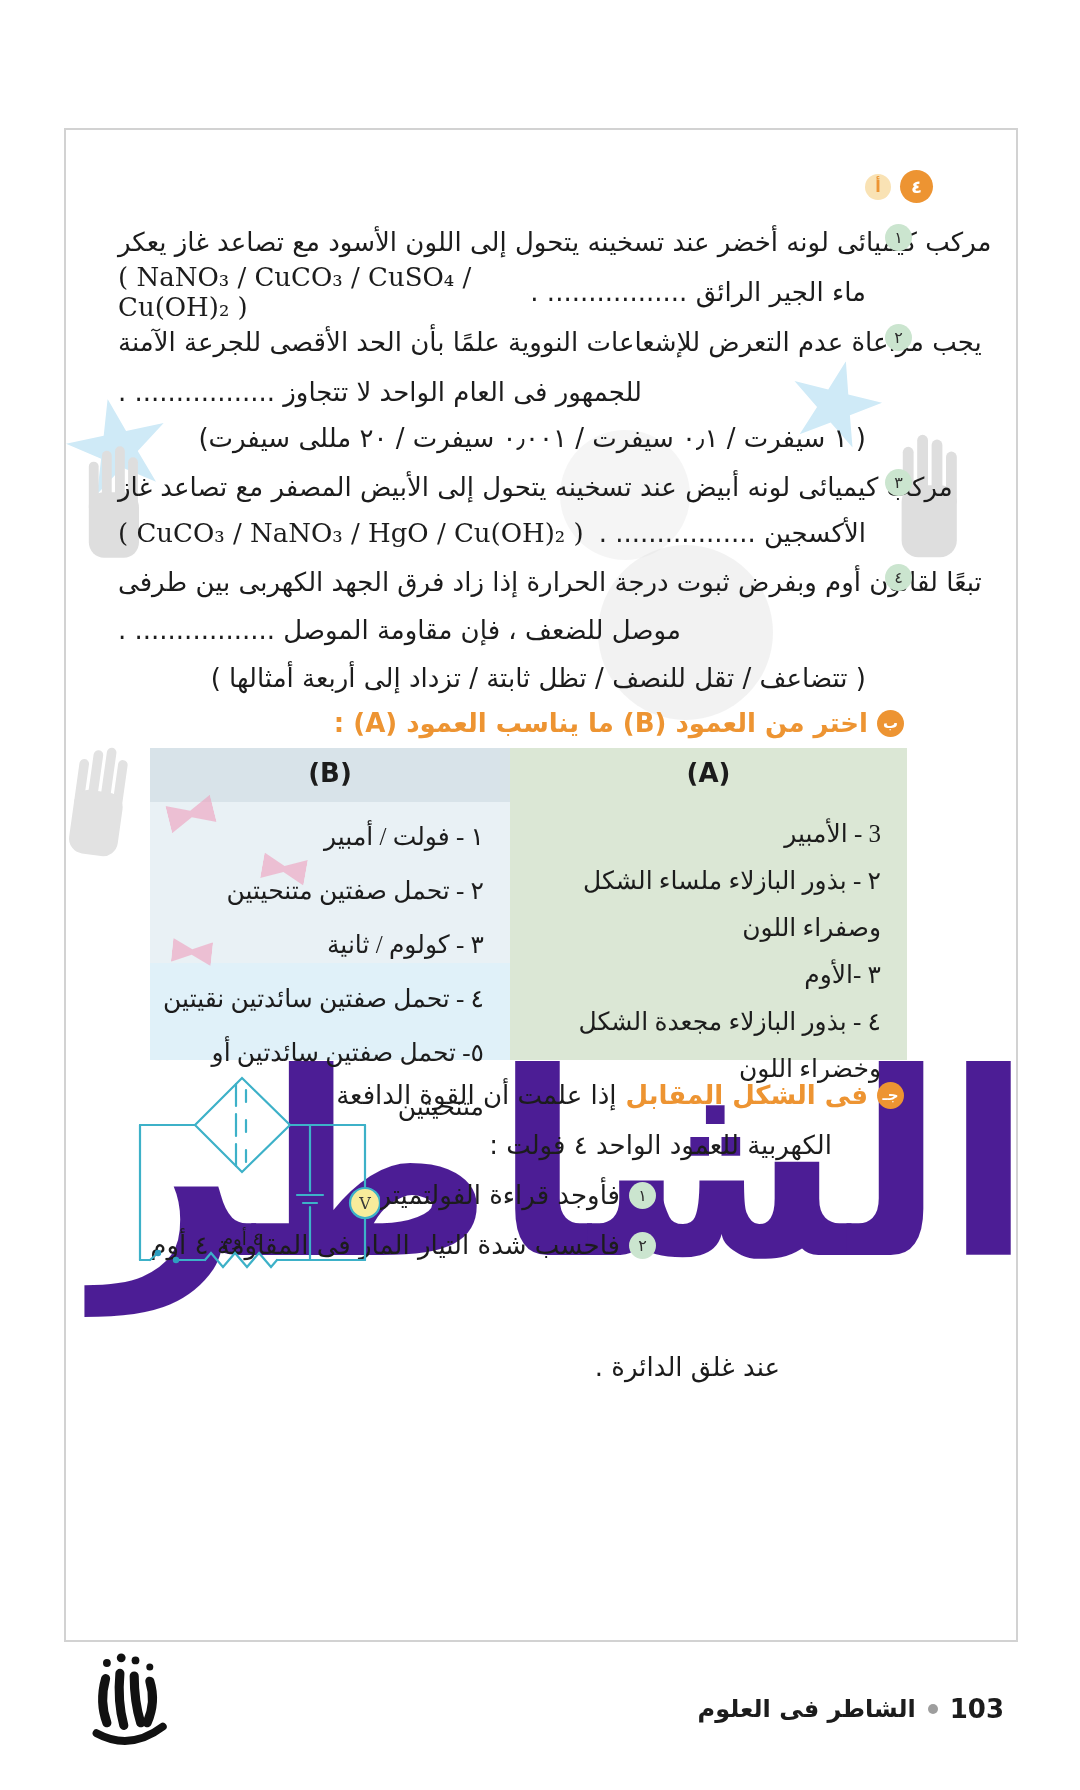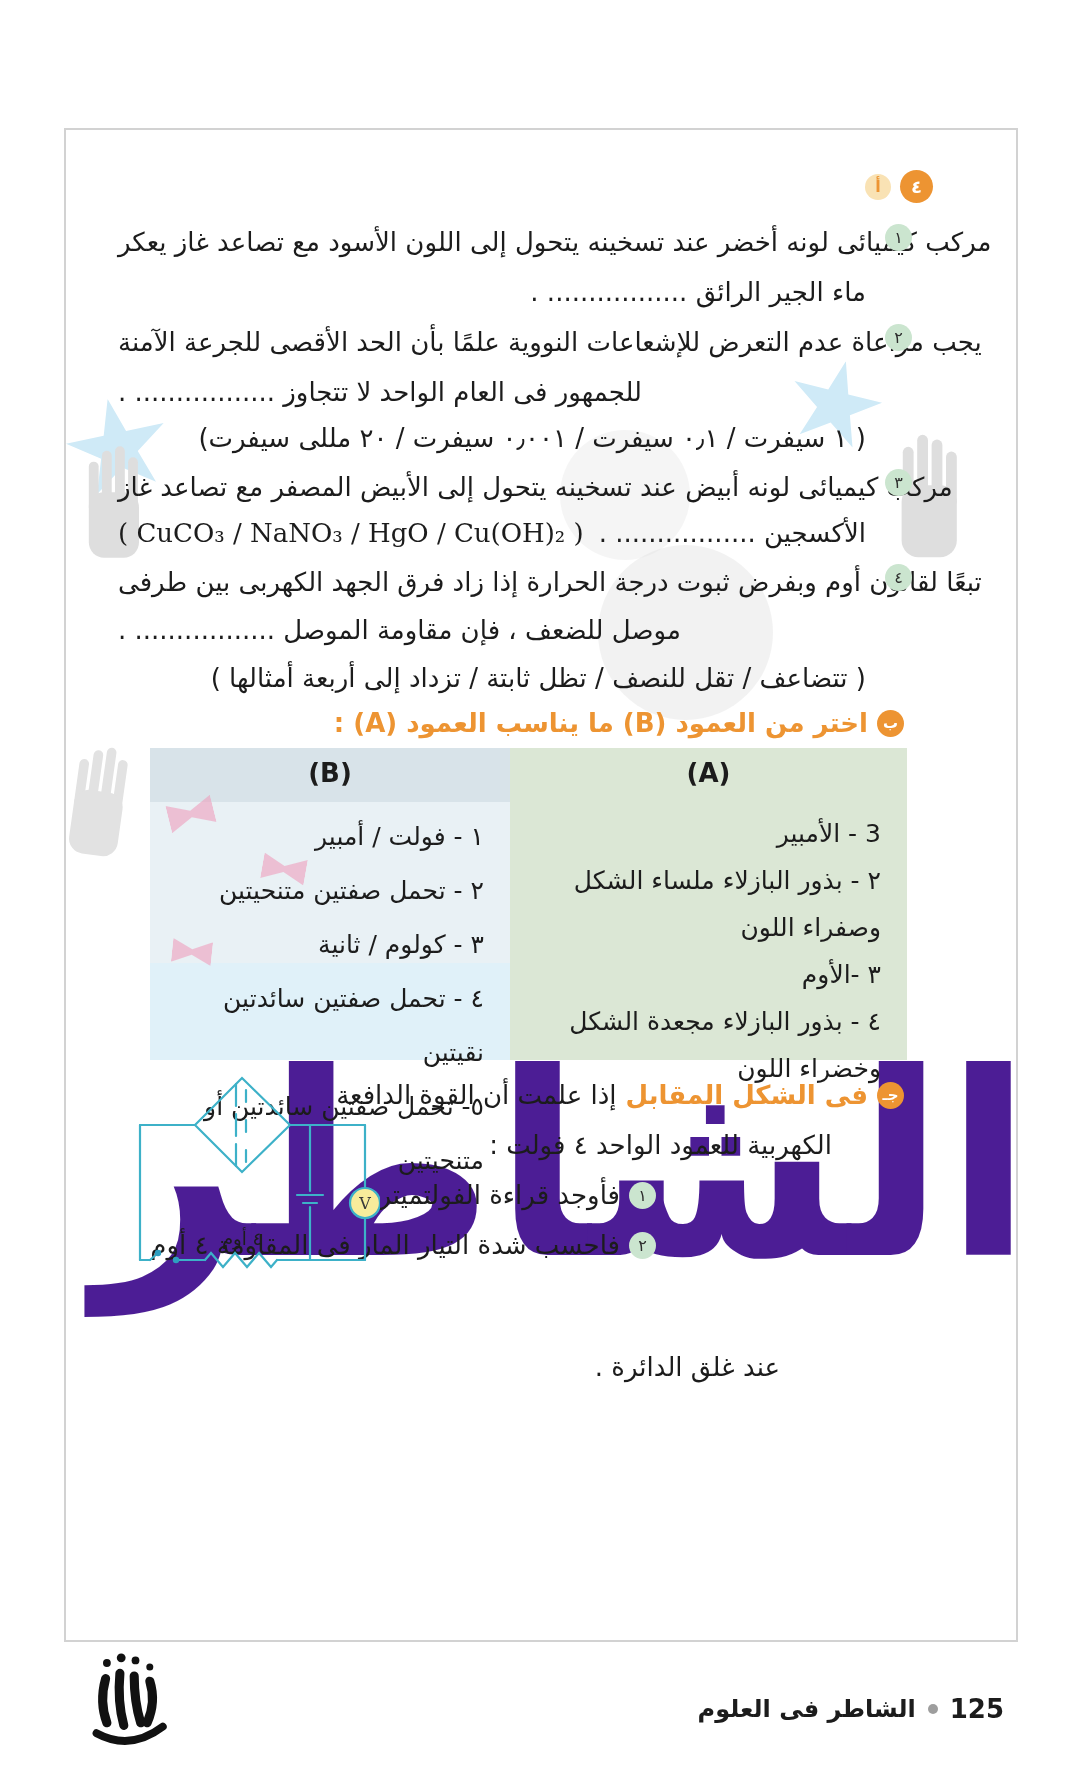--- a/index.html
+++ b/index.html
@@ -41,21 +41,21 @@
   .parta .l{justify-content:flex-start;direction:rtl;}
   .parta .gb{position:absolute;right:-46px;z-index:1;}
   
   .mtable{position:absolute;left:150px;top:748px;width:757px;height:312px;z-index:1;}
   .colA{position:absolute;right:0;top:0;bottom:0;width:397px;background:var(--table-a-bg,#dbe7d5);}
   .colB{position:absolute;left:0;top:0;bottom:0;width:360px;background:var(--table-b-bg,#e9f1f5);}
   .colB .hdrband{position:absolute;left:0;right:0;top:0;height:54px;background:var(--table-b-hdr,#d8e3e9);}
   .colB .altband{position:absolute;left:0;right:0;top:215px;bottom:0;background:var(--table-b-alt,#e0f1f9);}
   .colhdr{position:absolute;top:10px;left:0;right:0;text-align:center;font-weight:bold;font-size:26px;z-index:1;}
   .colhdr span{direction:ltr;unicode-bidi:embed;}
-  .tlist{position:absolute;top:54px;left:6px;right:26px;margin:0;padding:8px 0 0 0;list-style:none;direction:rtl;font-size:25px;z-index:1;}
+  .tlist{position:absolute;top:54px;left:6px;right:26px;margin:0;padding:8px 0 0 0;list-style:none;direction:rtl;font-size:25px;z-index:1;font-family:Liberation Serif, serif;}
   .colA .tlist{line-height:47px;}
   .colB .tlist{line-height:54px;}
   
   .pc-line{position:absolute;display:flex;direction:rtl;align-items:center;gap:9px;font-size:26px;white-space:nowrap;z-index:1;}
   
   .circuit{position:absolute;left:130px;top:1065px;z-index:1;}
   
   .footer{position:absolute;top:1694px;right:76px;display:flex;direction:rtl;align-items:center;gap:12px;z-index:1;}
   .footer .pagenum{font-weight:bold;font-size:26px;}
   .footer .dot{width:10px;height:10px;border-radius:50%;background:#9e9e9e;}
@@ -112,20 +112,21 @@
   <span class="badge badge-letter">أ</span>
 </div>
 
 <div class="parta">
   <span class="gbadge gb" style="top:24px">١</span>
   <div class="line r" style="top:22px">
       <span class="arline">مركب كيميائى لونه أخضر عند تسخينه يتحول إلى اللون الأسود مع تصاعد غاز يعكر</span>
     </div>
   <div class="line just" style="top:72px">
     <span class="arline">ماء الجير الرائق ................. .</span>
+    <span class="formula">( NaNO₃ / CuCO₃ / CuSO₄ / Cu(OH)₂ )</span>
   </div>
 
   <span class="gbadge gb" style="top:124px">٢</span>
   <div class="line r" style="top:122px">
       <span class="arline">يجب مراعاة عدم التعرض للإشعاعات النووية علمًا بأن الحد الأقصى للجرعة الآمنة</span>
     </div>
   <div class="line r" style="top:172px">
       <span class="arline">للجمهور فى العام الواحد لا تتجاوز ................. .</span>
     </div>
   <div class="line l" style="top:218px">
@@ -228,21 +229,21 @@
     <path d="M147 195 H235"></path>
   </g>
   <circle cx="28" cy="188" r="3.2" fill="#2e9fc0"></circle>
   <circle cx="46" cy="195" r="3.2" fill="#2e9fc0"></circle>
   <circle cx="235" cy="138" r="15" fill="#f8ec9b" stroke="#3db1c8" stroke-width="2.2"></circle>
   <text x="235" y="144" text-anchor="middle" font-size="16" font-family="DejaVu Serif, serif" fill="#3a3a3a">V</text>
   <text x="112" y="180" text-anchor="middle" font-size="18" font-family="DejaVu Sans, sans-serif" fill="#1c1c1c" direction="rtl">٤ أوم</text>
 </svg>
 
 <div class="footer">
-  <span class="pagenum">125</span>
+  <span class="pagenum">103</span>
   <span class="dot"></span>
   <span class="book">الشاطر فى العلوم</span>
 </div>
 
 <svg class="logo" width="78" height="104" viewBox="0 0 60 80">
   <g stroke="#111" stroke-linecap="round" fill="none">
     <path d="M12 22 q-5 18 1 34" stroke-width="7"></path>
     <path d="M23 18 q-2 22 3 40" stroke-width="7"></path>
     <path d="M34 20 q0 20 5 36" stroke-width="7"></path>
     <path d="M46 24 q5 16 -2 32" stroke-width="7"></path>

